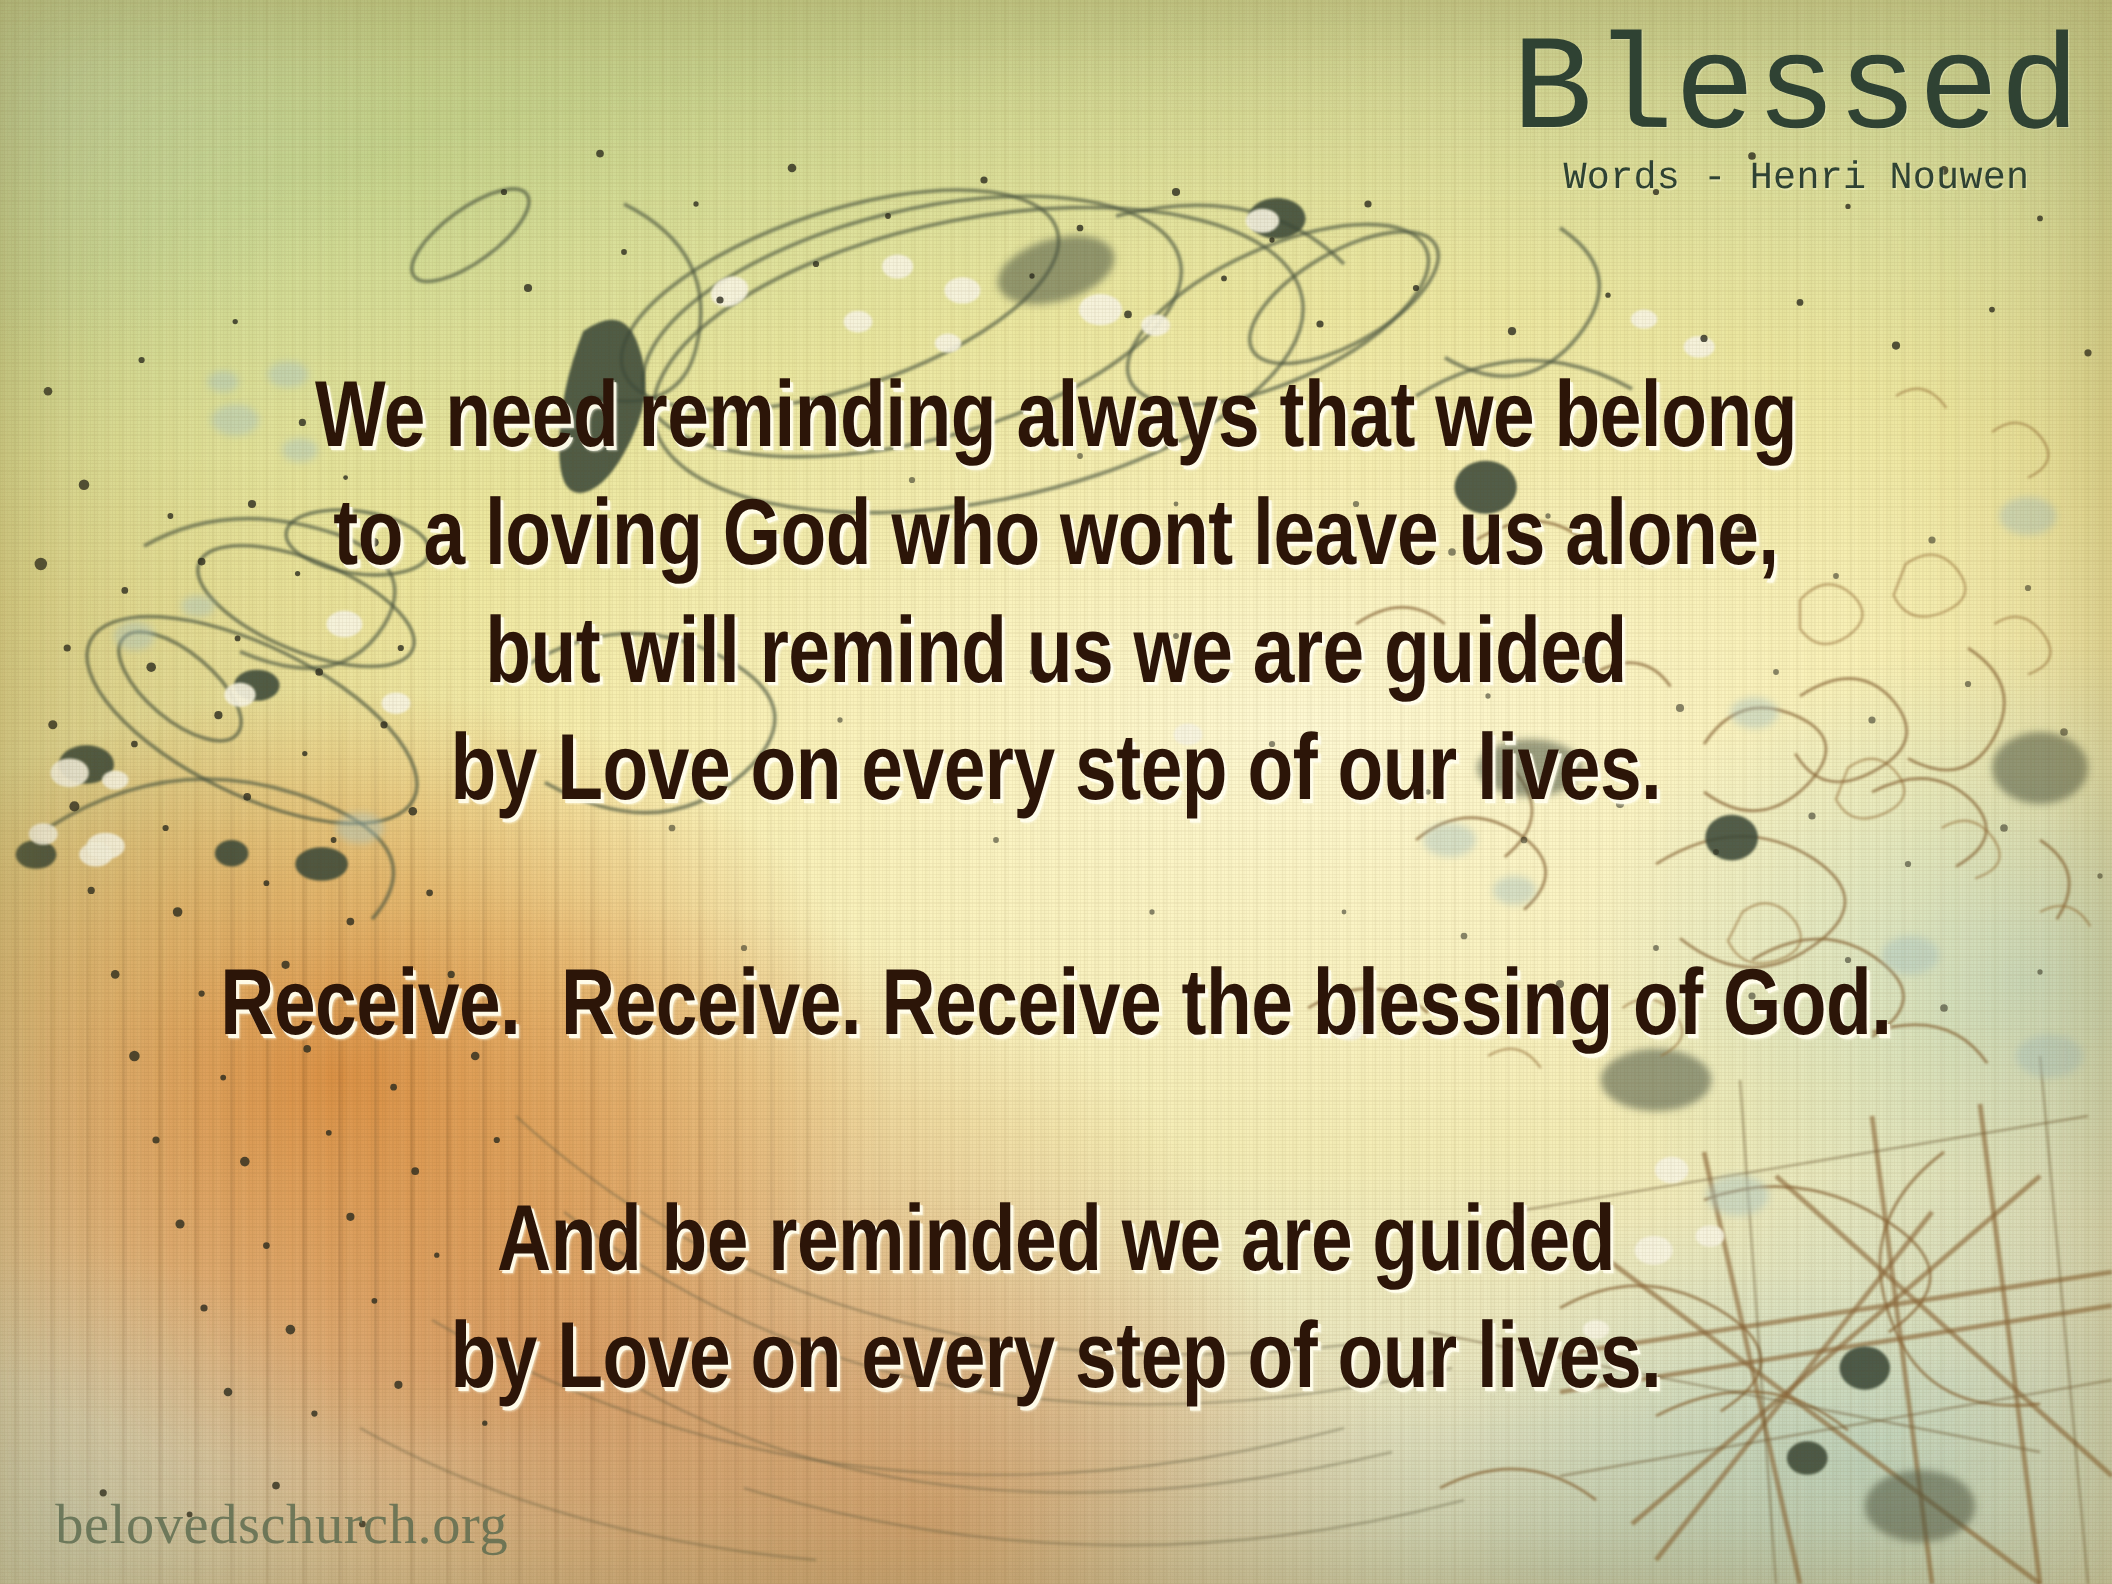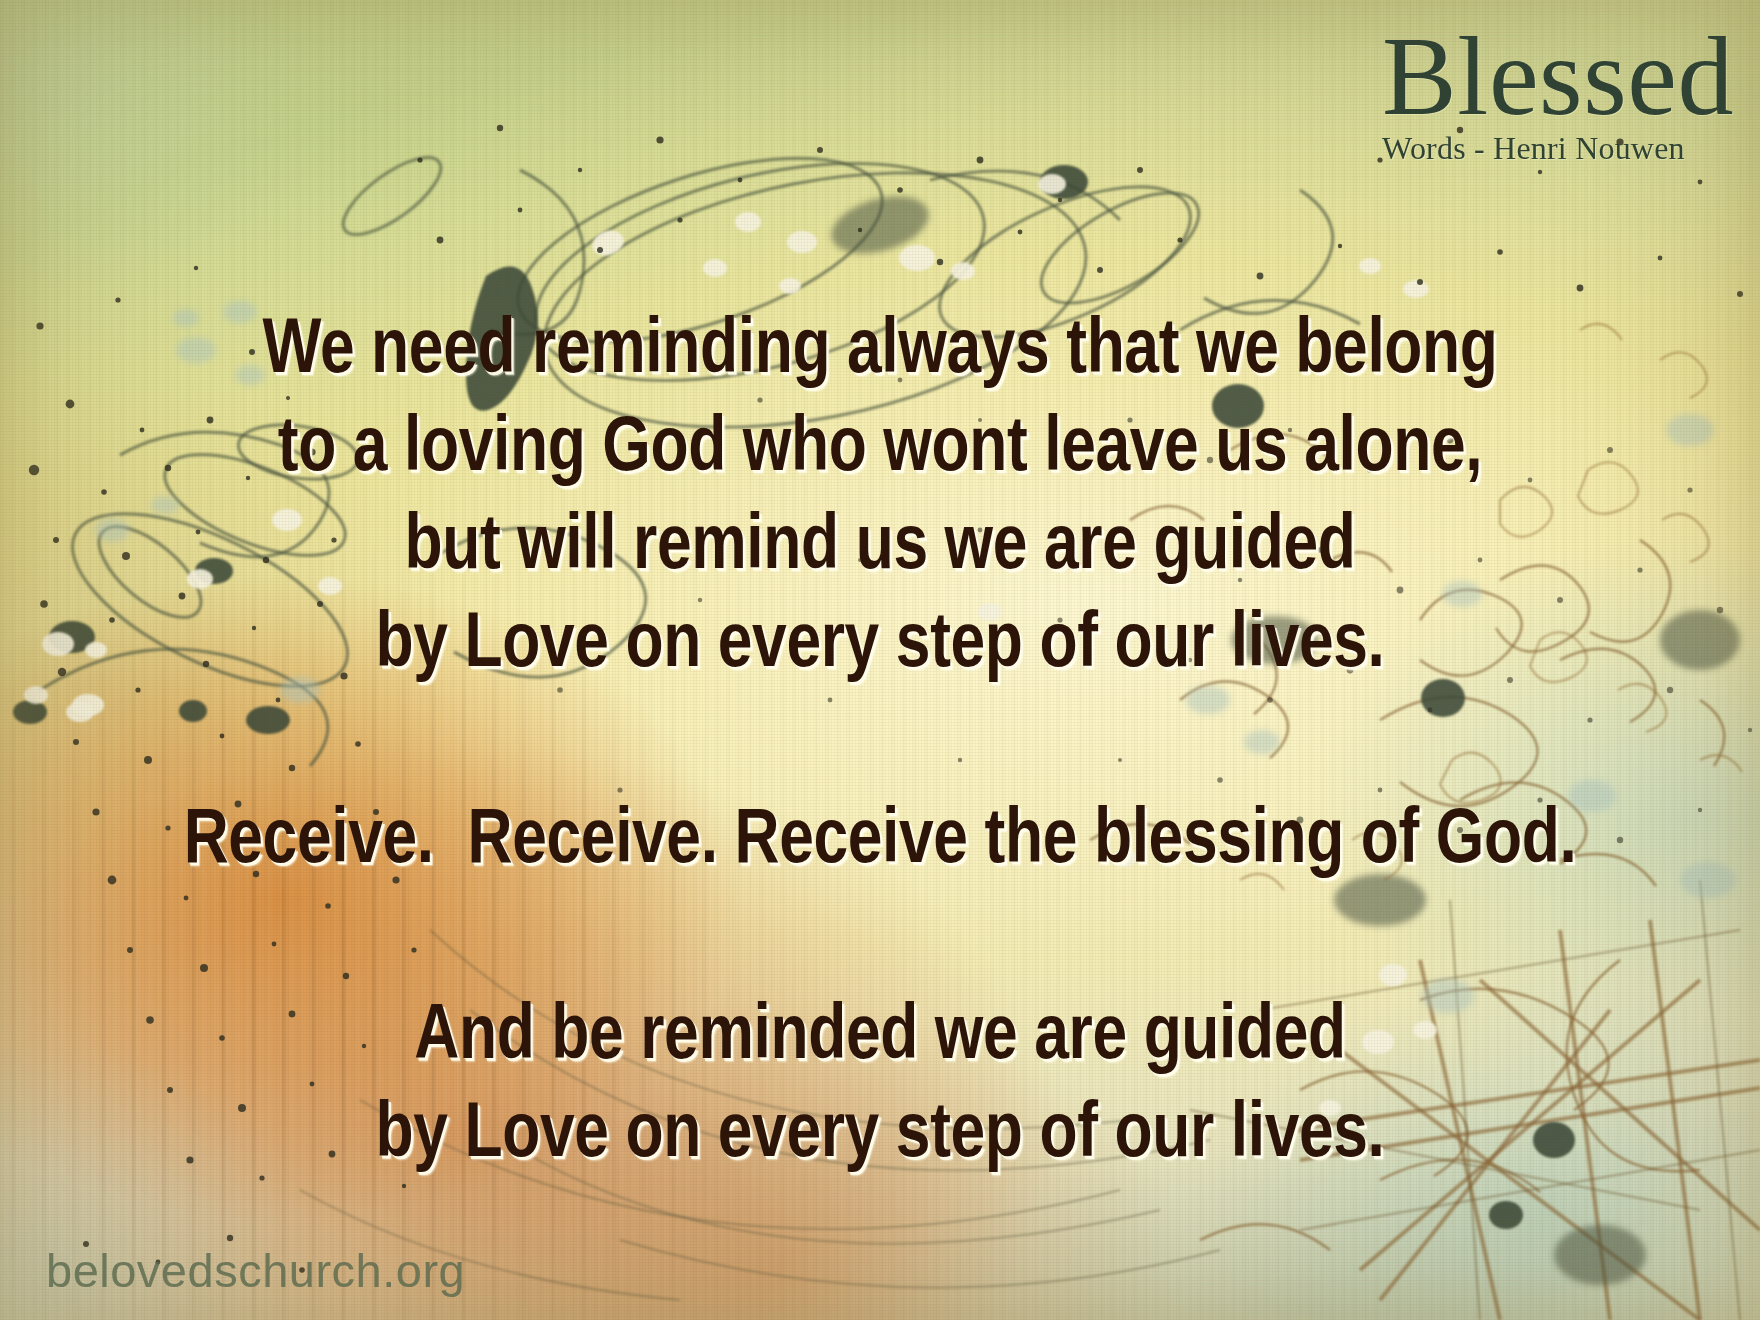--- a/index.html
+++ b/index.html
@@ -73,22 +73,22 @@
   
   .bg-vig{
     box-shadow:inset 0 0 190px rgba(120,96,40,.30), inset 0 0 60px rgba(140,120,60,.18);
   }
 
   svg.bg{overflow:visible;}
 
   
   .title-block{
     position:absolute; right:26px; top:22px;
-    text-align:left; color:#2f4233;
-    font-family:Liberation Serif, serif;
+    text-align:center; color:#2f4233;
+    font-family:Liberation Mono, monospace;
     text-shadow:1px 1px 0 rgba(255,255,220,.30);
   }
   .song-title{ font-size:112px; line-height:.98; letter-spacing:.5px; }
   .credit{ font-size:32px; line-height:1.06; letter-spacing:.2px; }
 
   #lyrics{
     position:absolute; left:0; right:0; top:296px;
     text-align:center;
     color:#2c1508;
     font-family:"Liberation Sans Narrow","Liberation Sans",sans-serif;
@@ -102,21 +102,21 @@
        3px 3px 0 rgba(255,253,235,.92),
        4px 4px 2px rgba(255,253,235,.55),
        1px 1px 0 rgba(255,253,235,.50);
   }
   .stz{ }
   .gap{ height:98px; }
   .ln{ white-space:pre; }
 
   .watermark{
     position:absolute; left:46px; bottom:22px;
-    font-family:Liberation Sans, sans-serif;
+    font-family:Liberation Serif, serif;
     font-size:47px; color:#5b6a4e; opacity:.82;
     letter-spacing:.5px;
   }
 </style>
 </head>
 <body>
 
 <div id="stage">
 
   <div class="bg bg-wash1"></div>

